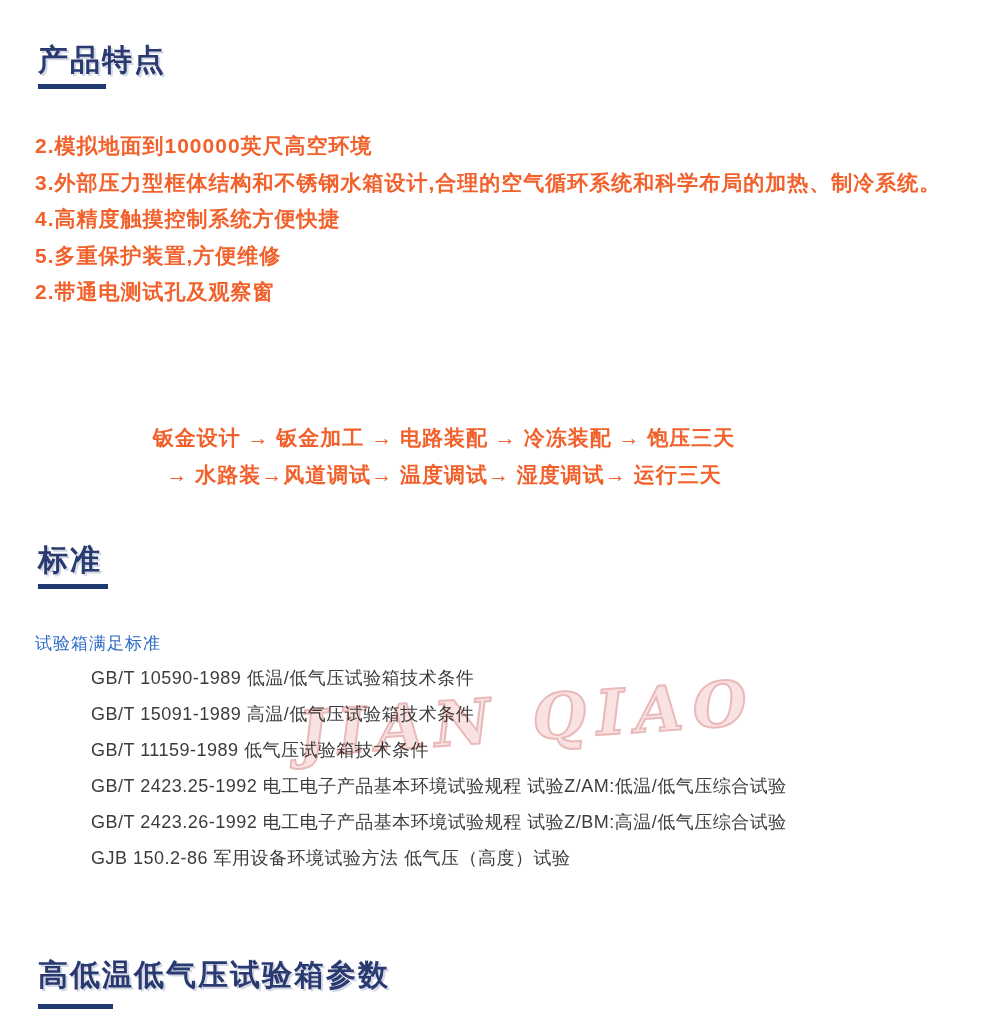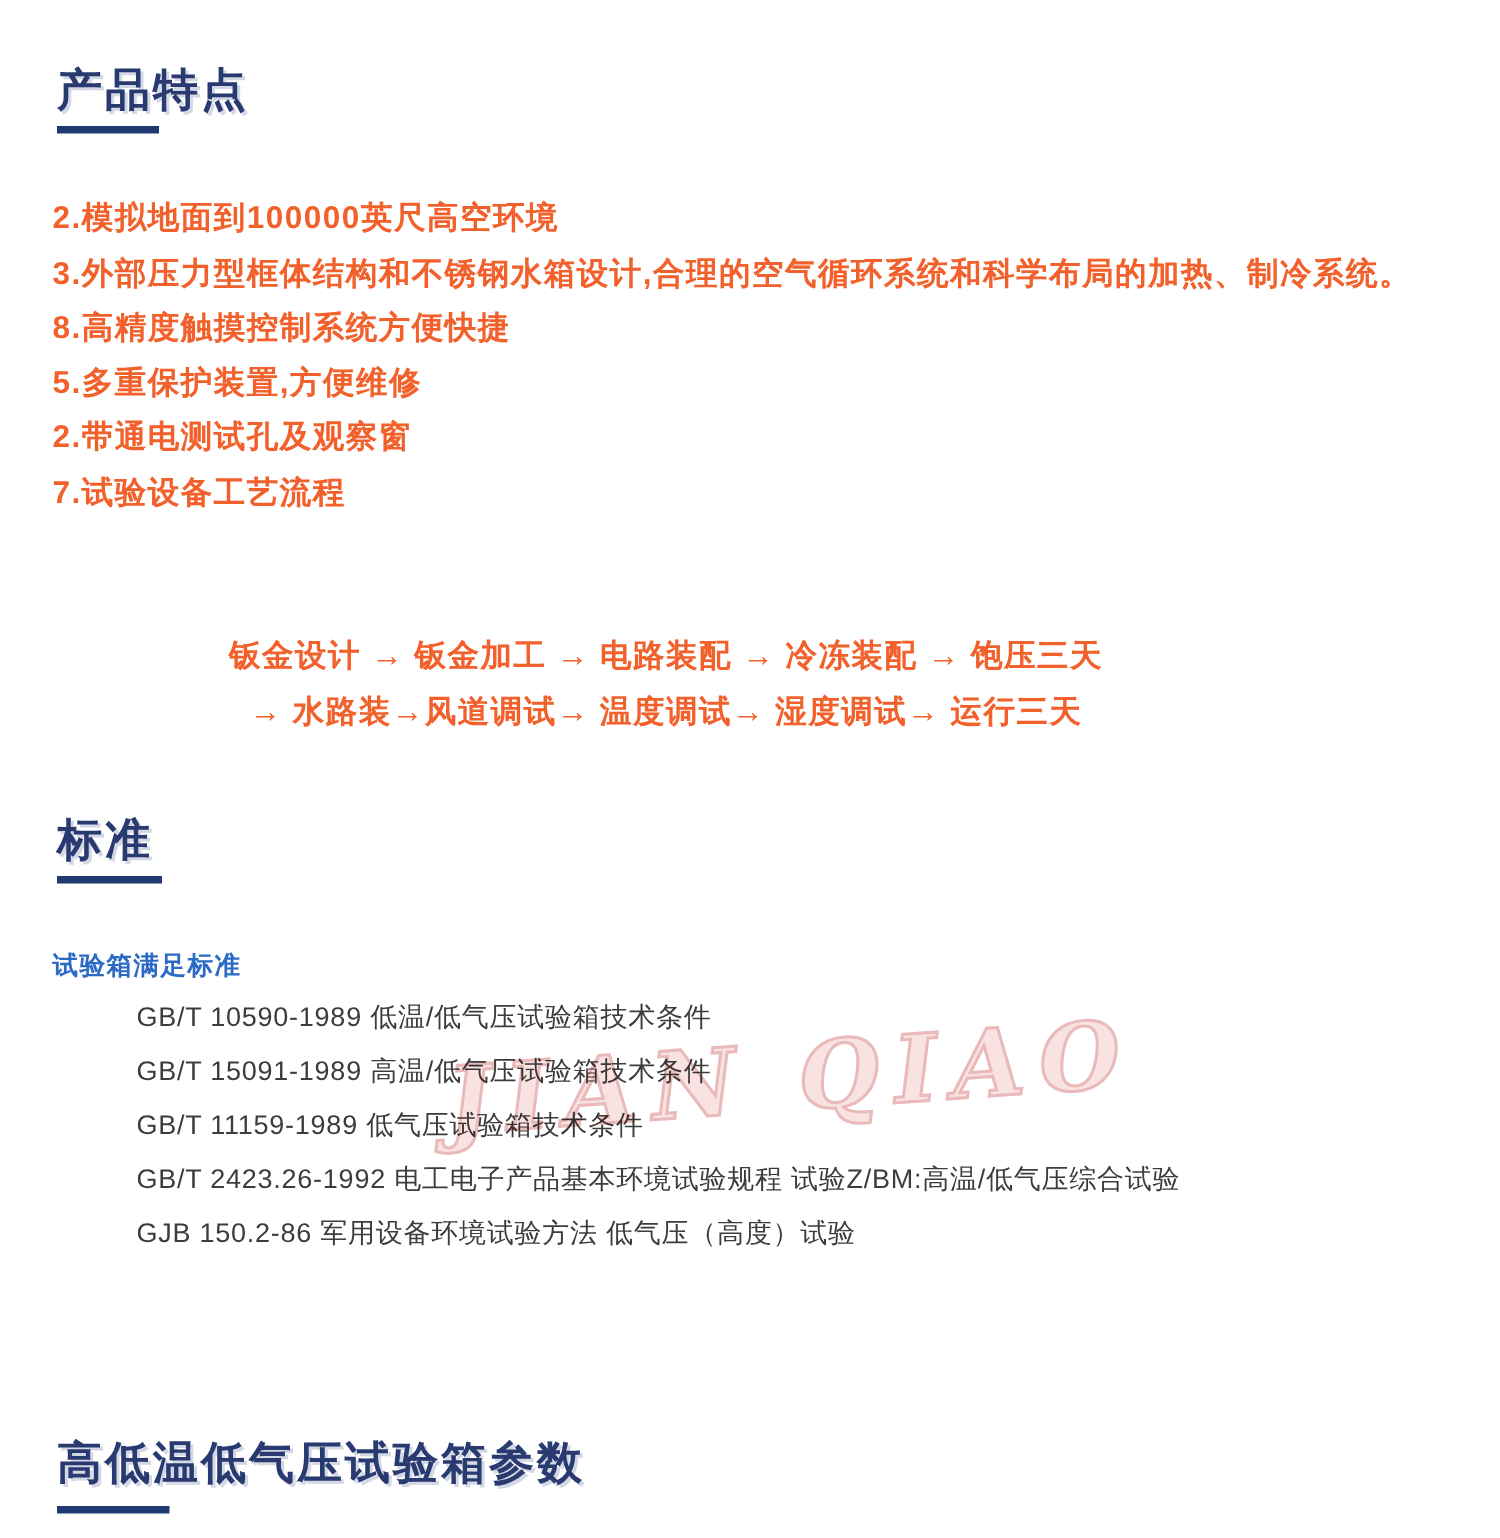--- a/index.html
+++ b/index.html
@@ -47,21 +47,21 @@
     font-weight: bold;
     color: #F2612B;
     line-height: 36.5px;
     letter-spacing: 1px;
   }
   .standards-subtitle {
     position: absolute;
     left: 35px;
     top: 632px;
     font-size: 17px;
-    font-weight: bold;
+    font-weight: normal;
     color: #2C6BC5;
     letter-spacing: 1px;
   }
   .standards-list {
     position: absolute;
     left: 50px;
     top: 660px;
     width: 900px;
     font-size: 18px;
     font-weight: normal;
@@ -91,40 +91,40 @@
 </style>
 </head>
 <body>
 
 <h1 class="section-title" style="top:40px;">产品特点</h1>
 <div class="title-underline" style="top:84px; width:68px;"></div>
 
 <div class="feature-list">
   <div>2.模拟地面到100000英尺高空环境</div>
   <div>3.外部压力型框体结构和不锈钢水箱设计,合理的空气循环系统和科学布局的加热、制冷系统。</div>
-  <div>8.高精度触摸控制系统方便快捷</div>
+  <div>4.高精度触摸控制系统方便快捷</div>
   <div>5.多重保护装置,方便维修</div>
   <div>2.带通电测试孔及观察窗</div>
-  <div>7.试验设备工艺流程</div>
 </div>
 
 <div class="process-flow">
   <div>钣金设计 → 钣金加工 → 电路装配 → 冷冻装配 → 饱压三天</div>
   <div>→ 水路装→风道调试→ 温度调试→ 湿度调试→ 运行三天</div>
 </div>
 
 <h1 class="section-title" style="top:540px;">标准</h1>
 <div class="title-underline" style="top:584px; width:70px;"></div>
 
 <div class="standards-subtitle">试验箱满足标准</div>
 
 <div class="standards-list">
   <div class="std-item">GB/T 10590-1989 低温/低气压试验箱技术条件</div>
   <div class="std-item">GB/T 15091-1989 高温/低气压试验箱技术条件</div>
   <div class="std-item">GB/T 11159-1989 低气压试验箱技术条件</div>
+  <div class="std-item">GB/T 2423.25-1992 电工电子产品基本环境试验规程 试验Z/AM:低温/低气压综合试验</div>
   <div class="std-item">GB/T 2423.26-1992 电工电子产品基本环境试验规程 试验Z/BM:高温/低气压综合试验</div>
   <div class="std-item">GJB 150.2-86 军用设备环境试验方法 低气压（高度）试验</div>
 </div>
 
 <div class="watermark">JIAN QIAO</div>
 
 <h1 class="section-title" style="top:955px;">高低温低气压试验箱参数</h1>
 <div class="title-underline" style="top:1004px; width:75px;"></div>
 
 </body></html>

